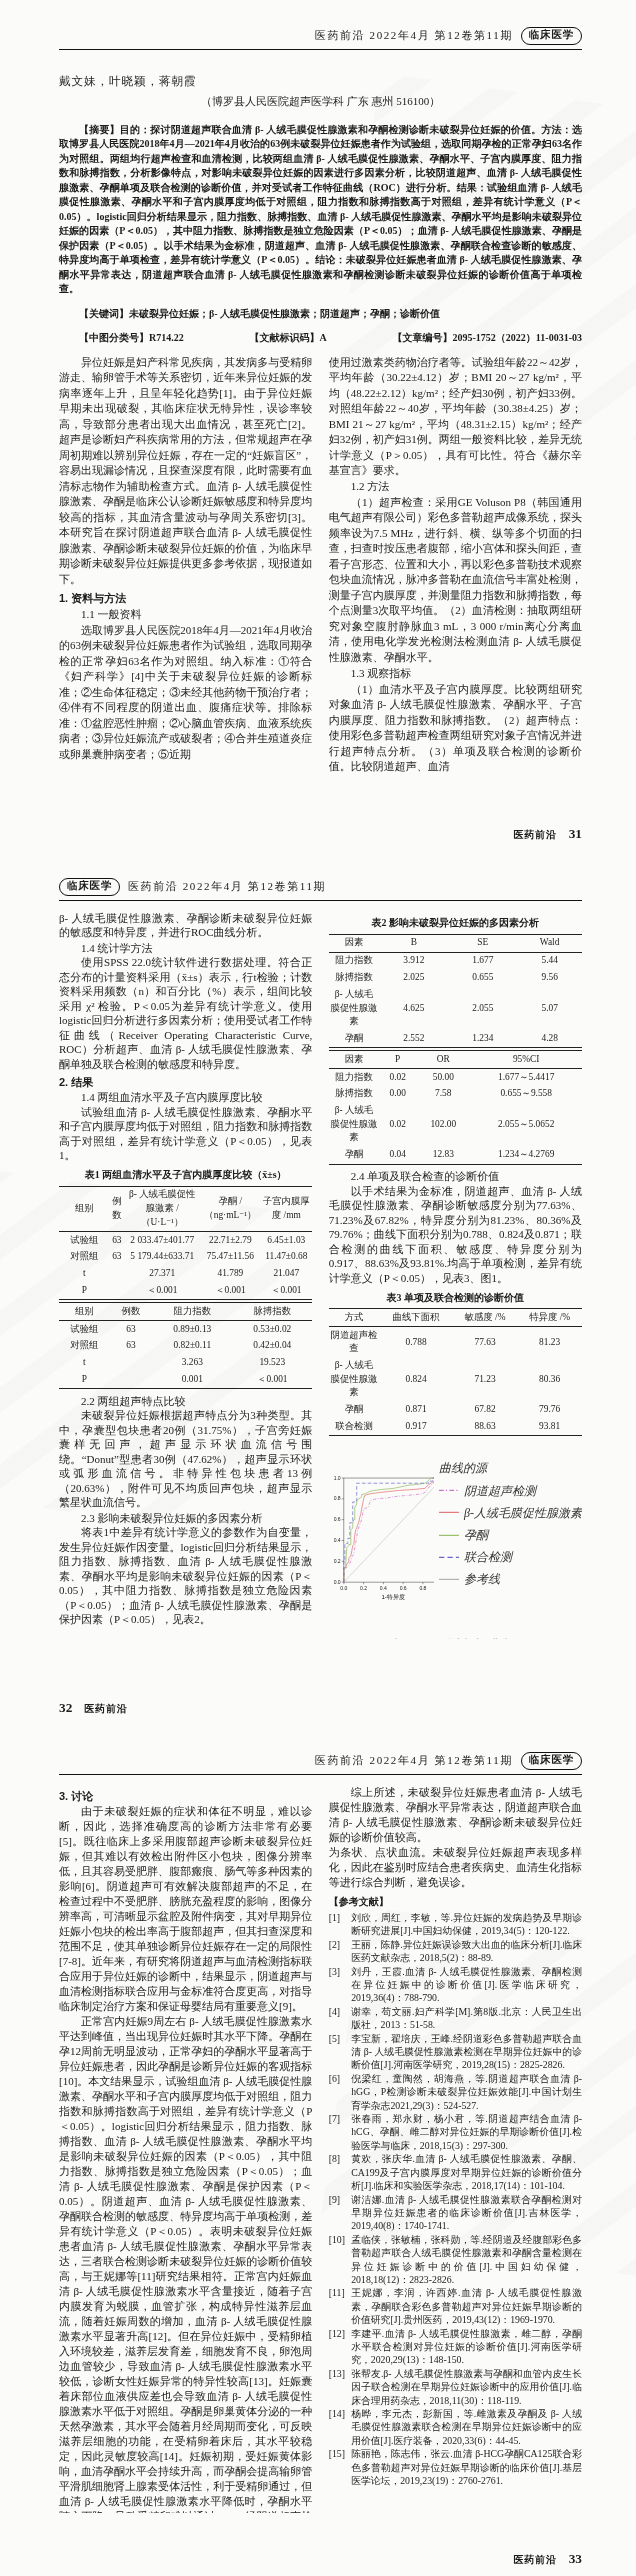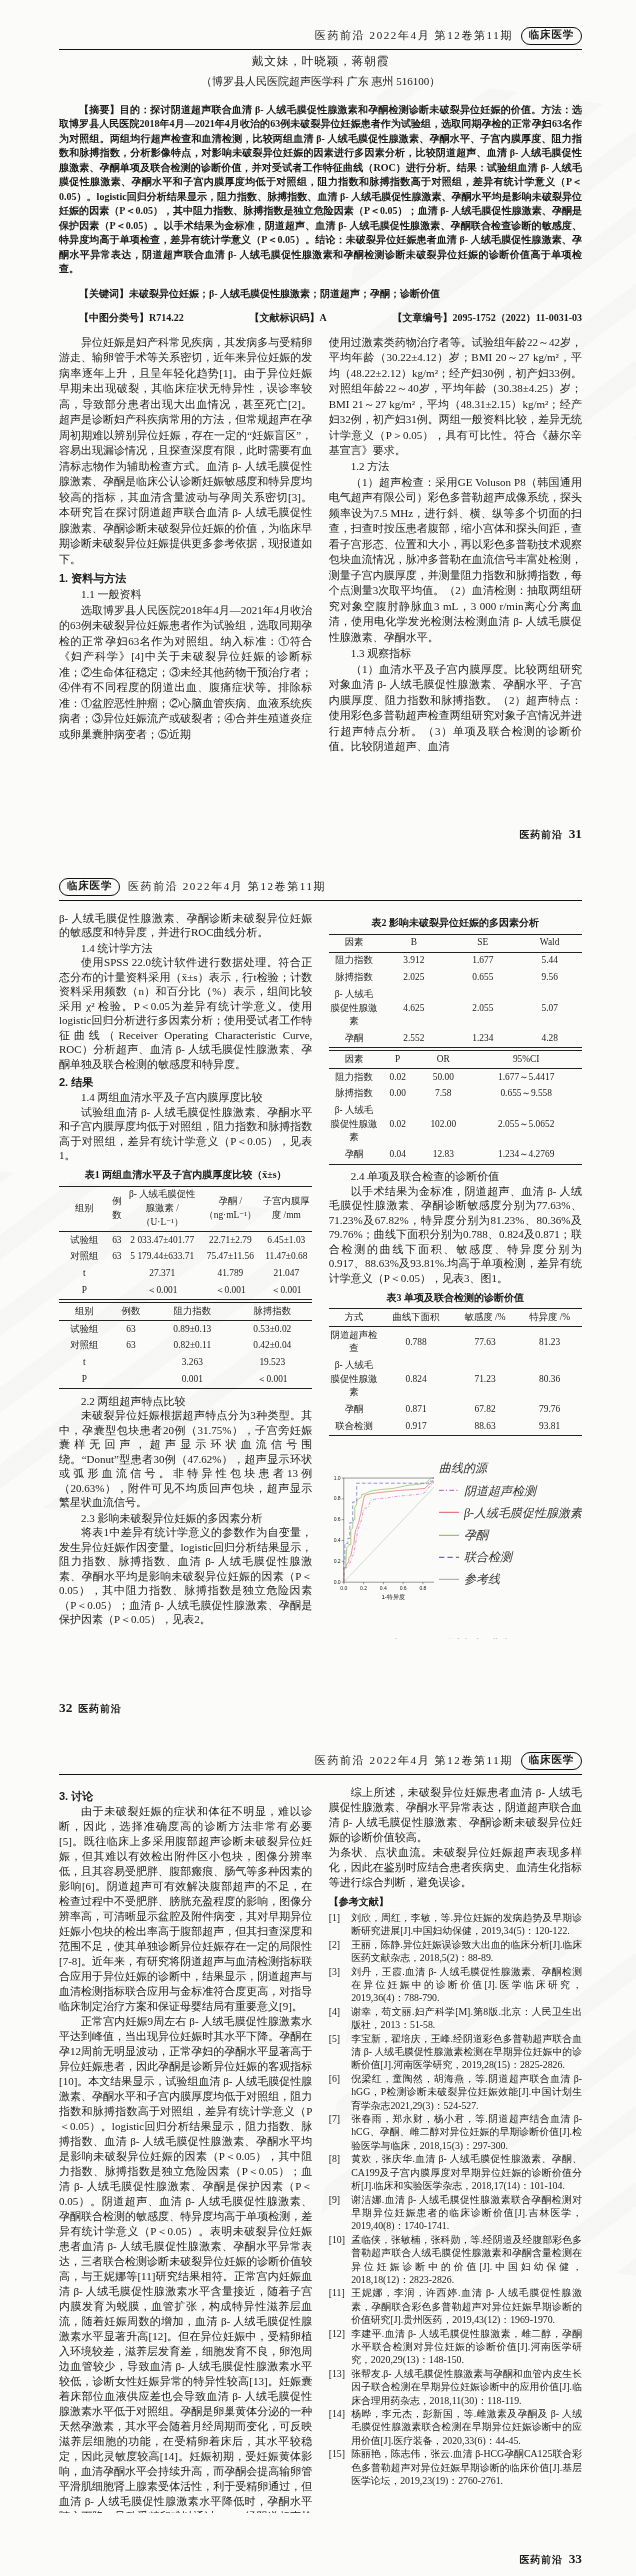--- a/index.html
+++ b/index.html
@@ -28,21 +28,21 @@
   .phead.right{justify-content:flex-end;}
   .phead.left{justify-content:flex-start;letter-spacing:1.6px;}
   .badge{border:1.3px solid #111;border-radius:9.4px;padding:0.8px 7px 1.6px;
          font-weight:bold;font-size:10.5px;letter-spacing:0.8px;white-space:nowrap;
          font-family:"Liberation Sans","DejaVu Sans",sans-serif;}
   .prule{border-top:1.3px solid #111;margin-top:3.9px;}
 
   
   .title{font-family:"Liberation Sans","DejaVu Sans",sans-serif;
          font-weight:bold;font-size:19.5px;line-height:1.5;text-align:center;margin:19px 0 0;}
-  .authors{text-align:center;font-size:11.7px;margin-top:4px;letter-spacing:0.8px;}
+  .authors{text-align:left;font-size:11.7px;margin-top:24px;letter-spacing:0.8px;}
   .affil{text-align:center;font-size:11px;margin-top:5.5px;}
 
   .abstract{font-size:10px;font-weight:bold;line-height:1.45;text-align:justify;
             margin-top:13.3px;text-indent:2em;}
   .keywords{font-size:10px;font-weight:bold;margin-top:7px;text-indent:2em;}
   .metarow{display:flex;justify-content:space-between;font-size:10px;font-weight:bold;
            margin-top:5.5px;padding-left:2em;}
 
   
   .cols{display:flex;gap:16.4px;margin-top:10px;}
@@ -75,21 +75,21 @@
 
   
   .figblock{margin-top:7.8px;}
   .figrow{display:flex;align-items:flex-start;gap:4.7px;}
   .legend{font-size:12px;line-height:1.85;color:#333;margin-top:12.5px;white-space:nowrap;font-style:italic;}
   .legend-title{margin-bottom:0.8px;}
   .legitem{display:flex;align-items:center;gap:5px;}
   .fignote{text-align:center;font-size:9.8px;font-weight:bold;margin-top:6.2px;}
 
   
-  .pfoot{position:absolute;display:flex;align-items:baseline;gap:6px;
+  .pfoot{position:absolute;display:flex;align-items:baseline;gap:12px;
          font-family:"Liberation Sans","DejaVu Sans",sans-serif;font-weight:bold;}
   .pfoot .brand{font-size:10px;letter-spacing:0.8px;}
   .pfoot .pno{font-size:13.3px;font-family:"Liberation Serif",serif;}
   .foot-r{right:55px;bottom:9.4px;}
   .foot-l{left:59px;bottom:9.4px;}
 
   svg text{font-family:"Liberation Sans","DejaVu Sans",sans-serif;}
 </style>
 </head>
 <body>

